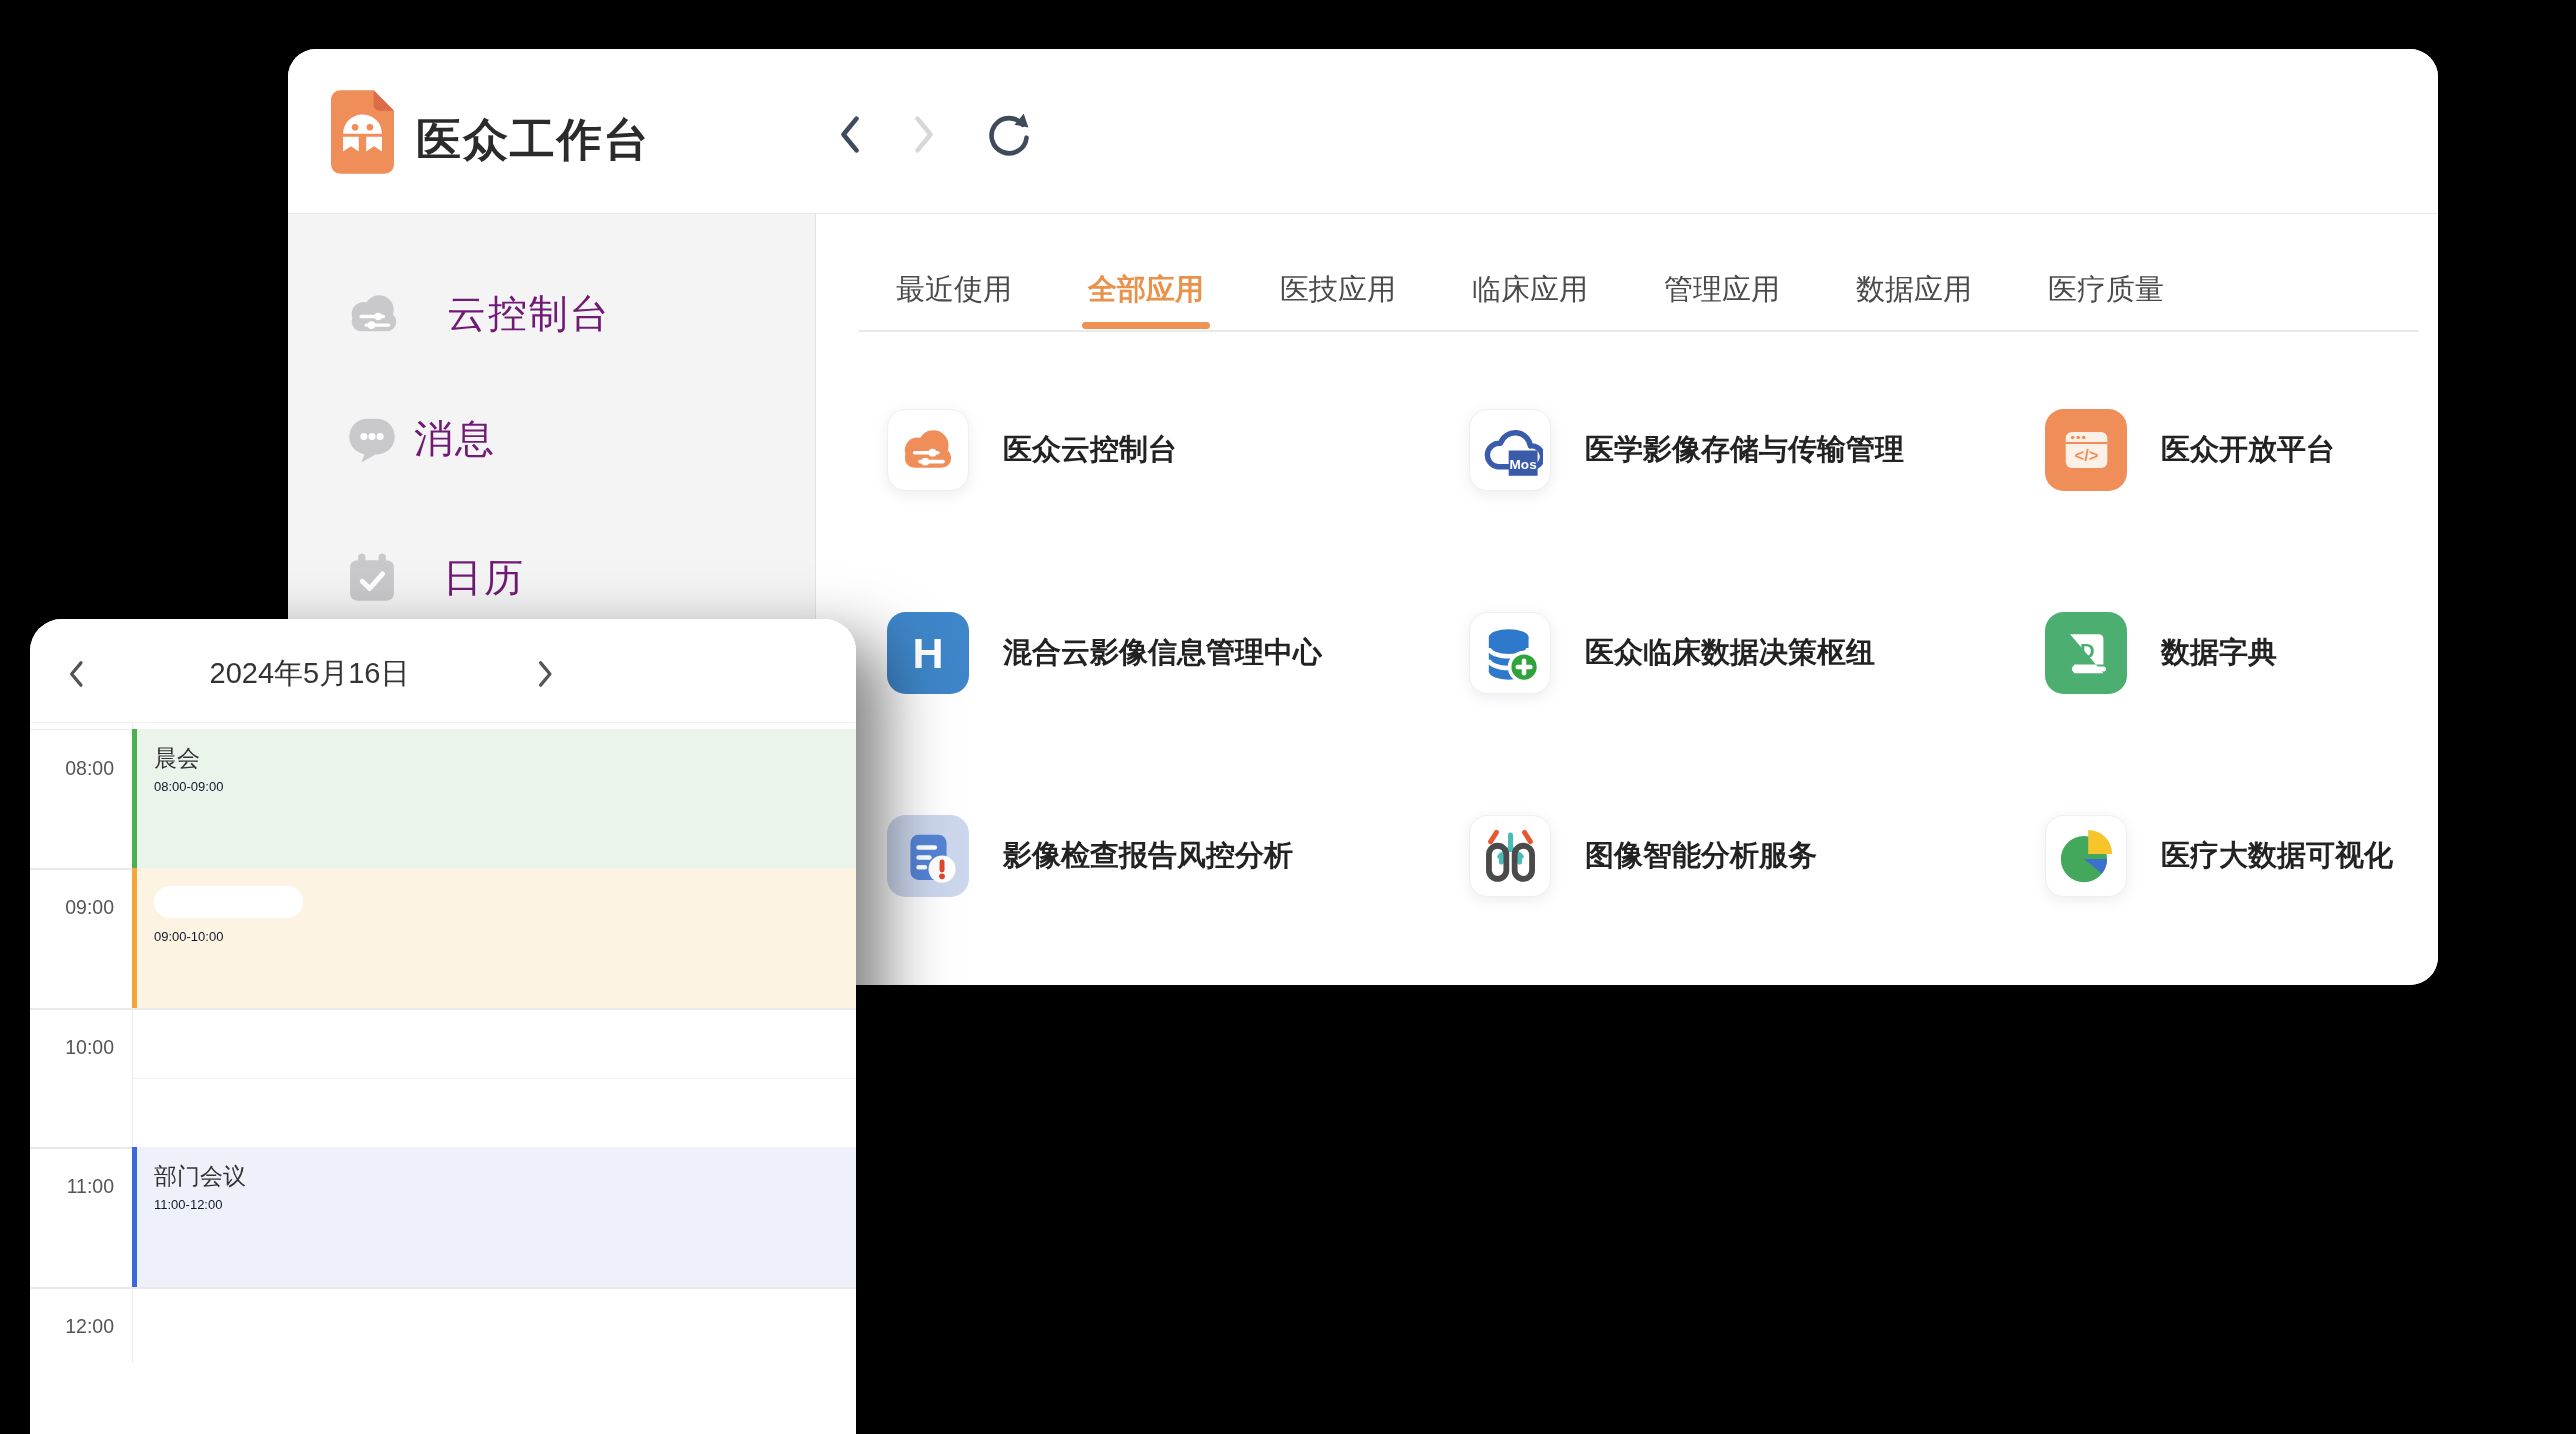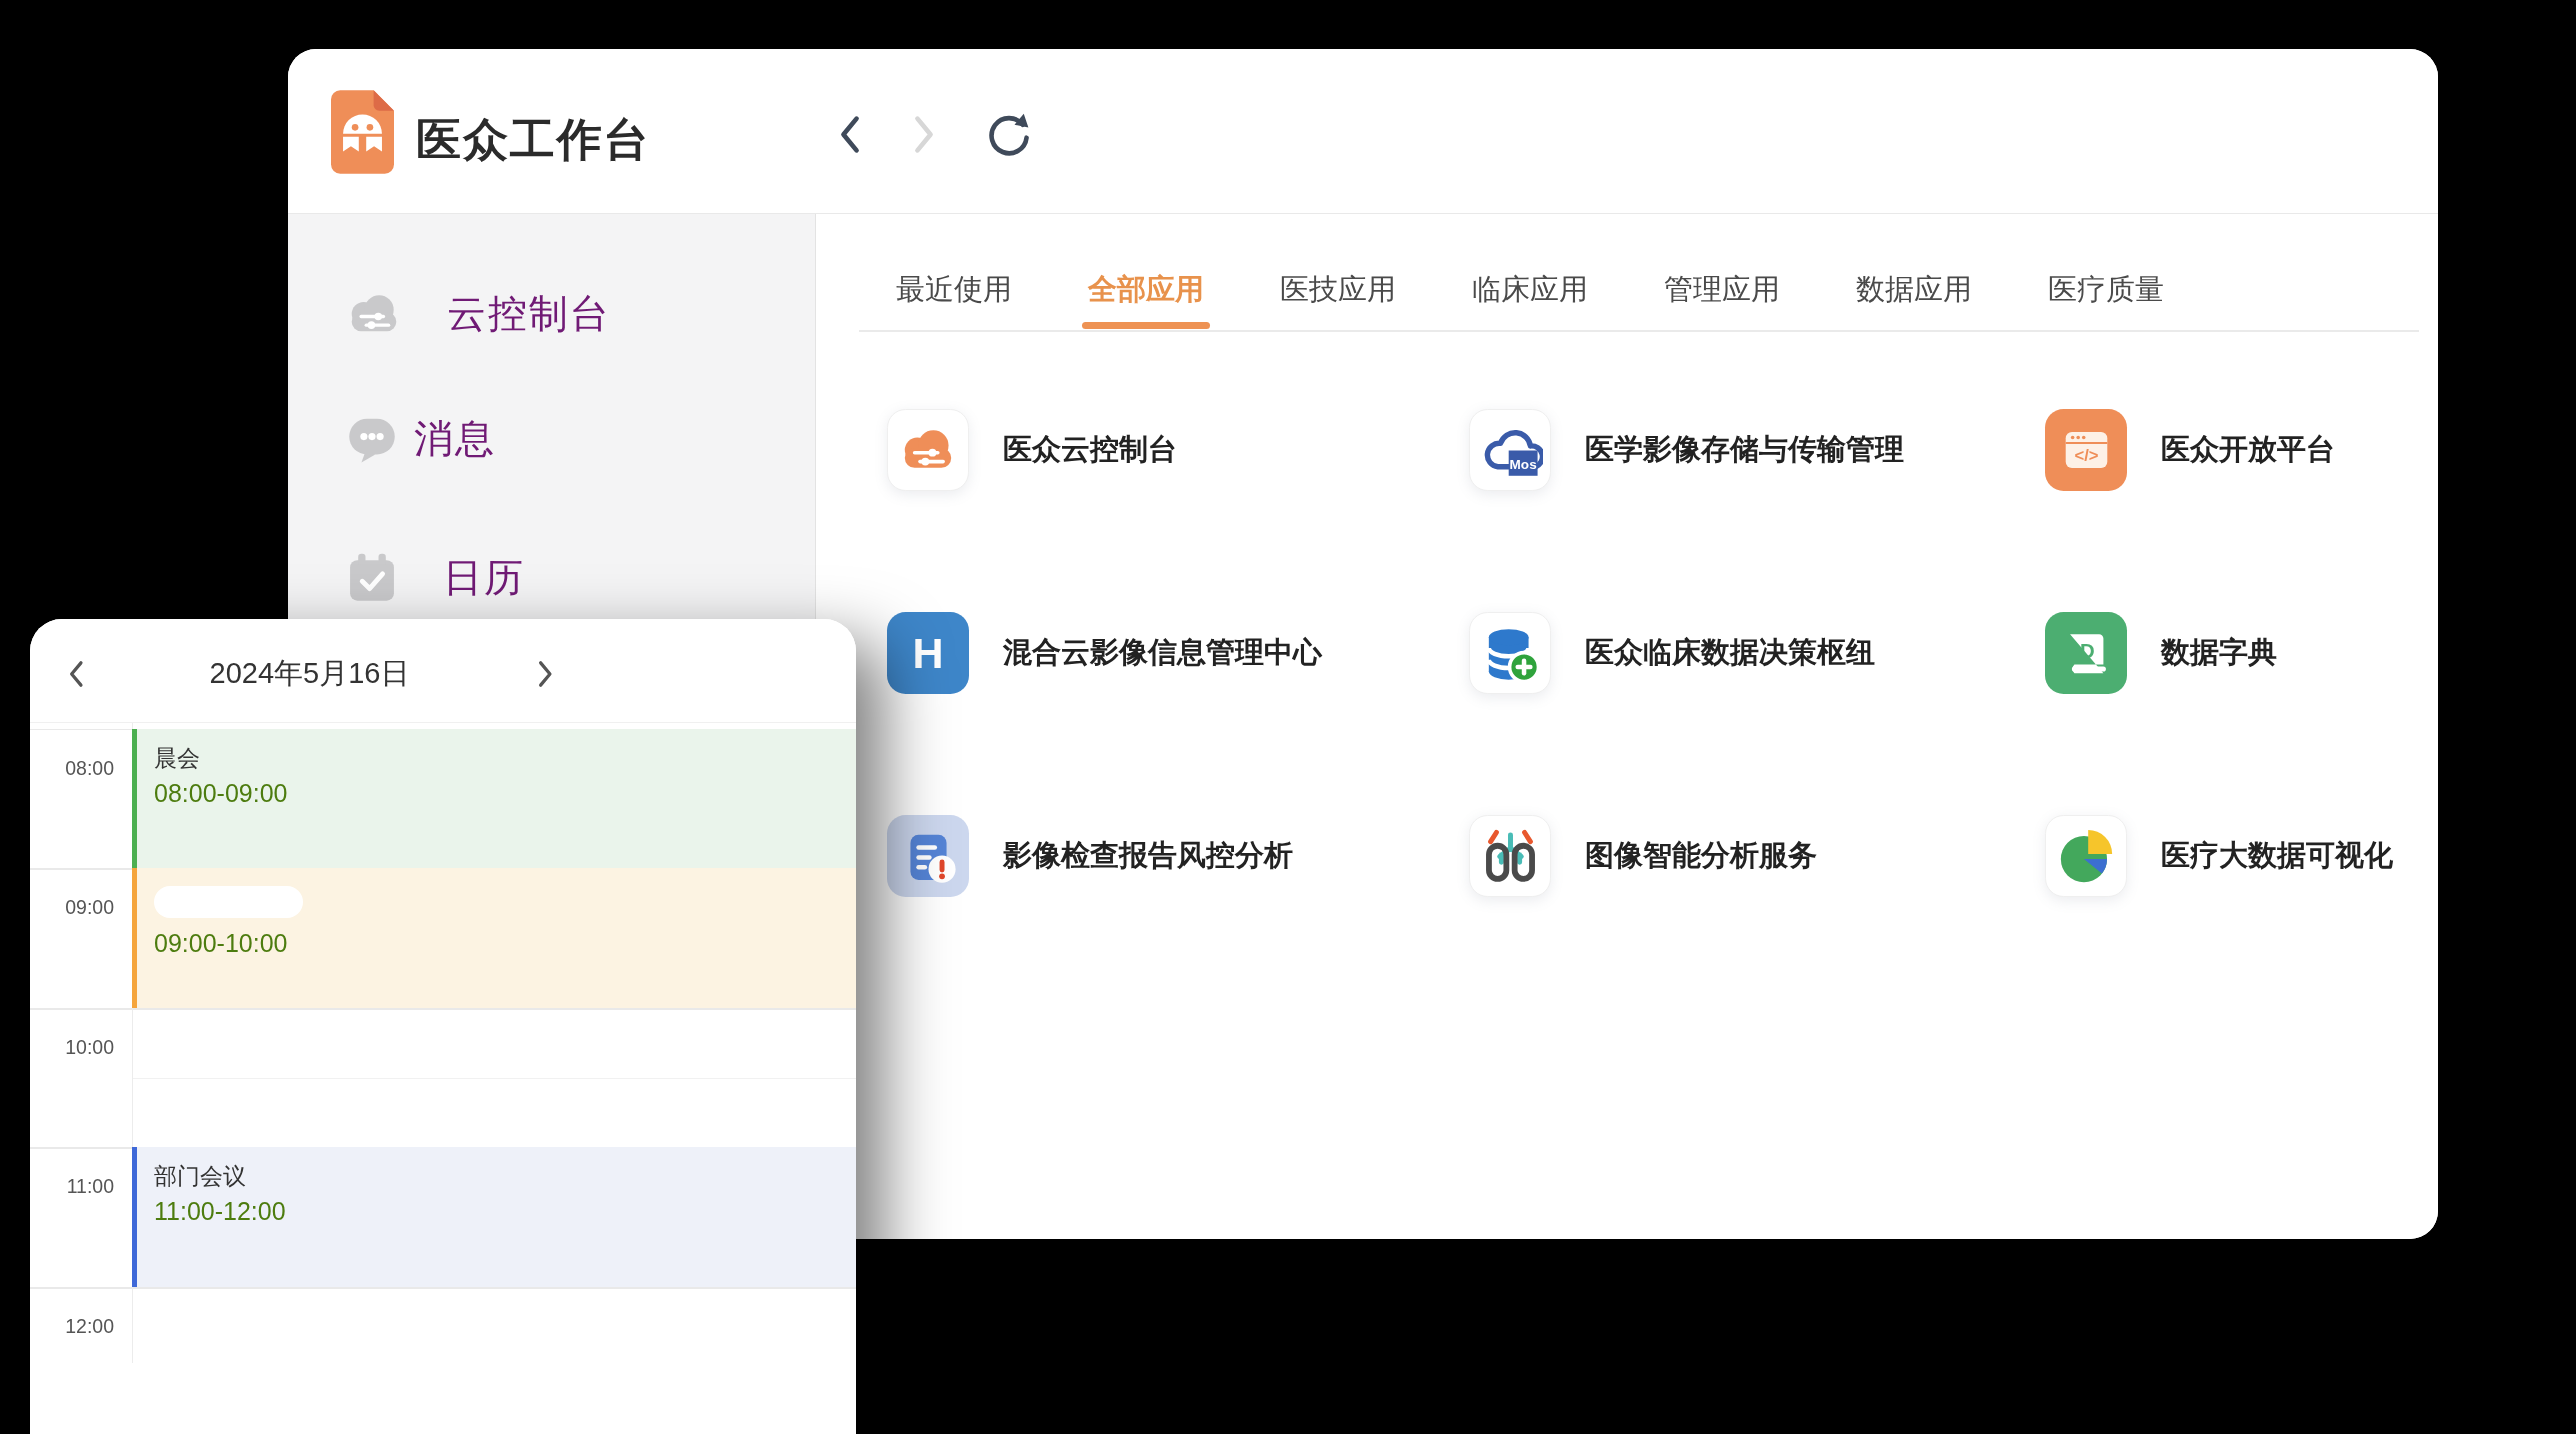--- a/index.html
+++ b/index.html
@@ -1,20 +1,20 @@
 <!DOCTYPE html>
 <html style="font-size:15px"><head>
 <meta charset="utf-8">
 <style>
   * { margin:0; padding:0; box-sizing:border-box; }
   html,body { width:2576px; height:1434px; background:#000; overflow:hidden;
               font-family:"Liberation Sans","DejaVu Sans",sans-serif; }
 
   
-  .main-window { position:absolute; left:288px; top:49px; width:2150px; height:1190px;
+  .main-window { position:absolute; left:288px; top:49px; width:2150px; height:936px;
                  background:#fff; border-radius:28px; overflow:hidden; }
 
   .window-header { position:absolute; left:0; top:0; width:100%; height:165px;
                    background:#fff; border-bottom:1.9px solid #e9e9e9; }
   .app-logo { position:absolute; left:43px; top:40px; width:63px; height:86px; }
   .app-title { position:absolute; left:128px; top:61px; font-size:45px; font-weight:bold;
                color:#2b2b2b; letter-spacing:1.9px; white-space:nowrap; }
   .nav-btn { position:absolute; top:55px; width:45px; height:60px; display:flex;
              align-items:center; justify-content:center; cursor:pointer; }
   .nav-back { left:539px; } .nav-fwd { left:613px; } .nav-refresh { left:695px; top:59px; width:52px; height:52px; }
@@ -64,21 +64,21 @@
   .gutter-line { position:absolute; left:102px; top:0; bottom:0; width:0.9px; background:#ececec; }
   .hline { position:absolute; left:0; right:0; height:1.9px; background:#e9e9e9; }
   .hhalf { position:absolute; left:103px; right:0; height:0.9px; background:#f1f1f1; }
   .time-label { position:absolute; left:0; width:84px; text-align:right; font-size:19.5px;
                 color:#555; white-space:nowrap; }
   .event { position:absolute; left:102px; right:0; height:140px; padding:17px 0 0 17px; cursor:pointer; }
   .event.ev-green  { background:#eaf4eb; border-left:5.6px solid #4caf50; }
   .event.ev-orange { background:#fcf3e2; border-left:5.6px solid #f5a53c; padding-top:17.7px; }
   .event.ev-blue   { background:#eef1f9; border-left:5.6px solid #3e68d8; }
   .ev-title { font-size:23px; color:#333; font-weight:500; line-height:25px; white-space:nowrap; }
-  .ev-time { font-size:25px; color:#4d7c0f; margin-top:8.4px; white-space:nowrap; }
+  .ev-time { font-size:13px; color:#0f172a; margin-top:8.4px; white-space:nowrap; }
   .ev-pill { width:149px; height:32px; border-radius:16px; background:#fff; }
   .ev-orange .ev-time { margin-top:11.2px; }
 </style>
 </head>
 <body>
 
 <div class="main-window">
 
   <div class="window-header">
     <svg class="app-logo" viewBox="0 0 68 90">

